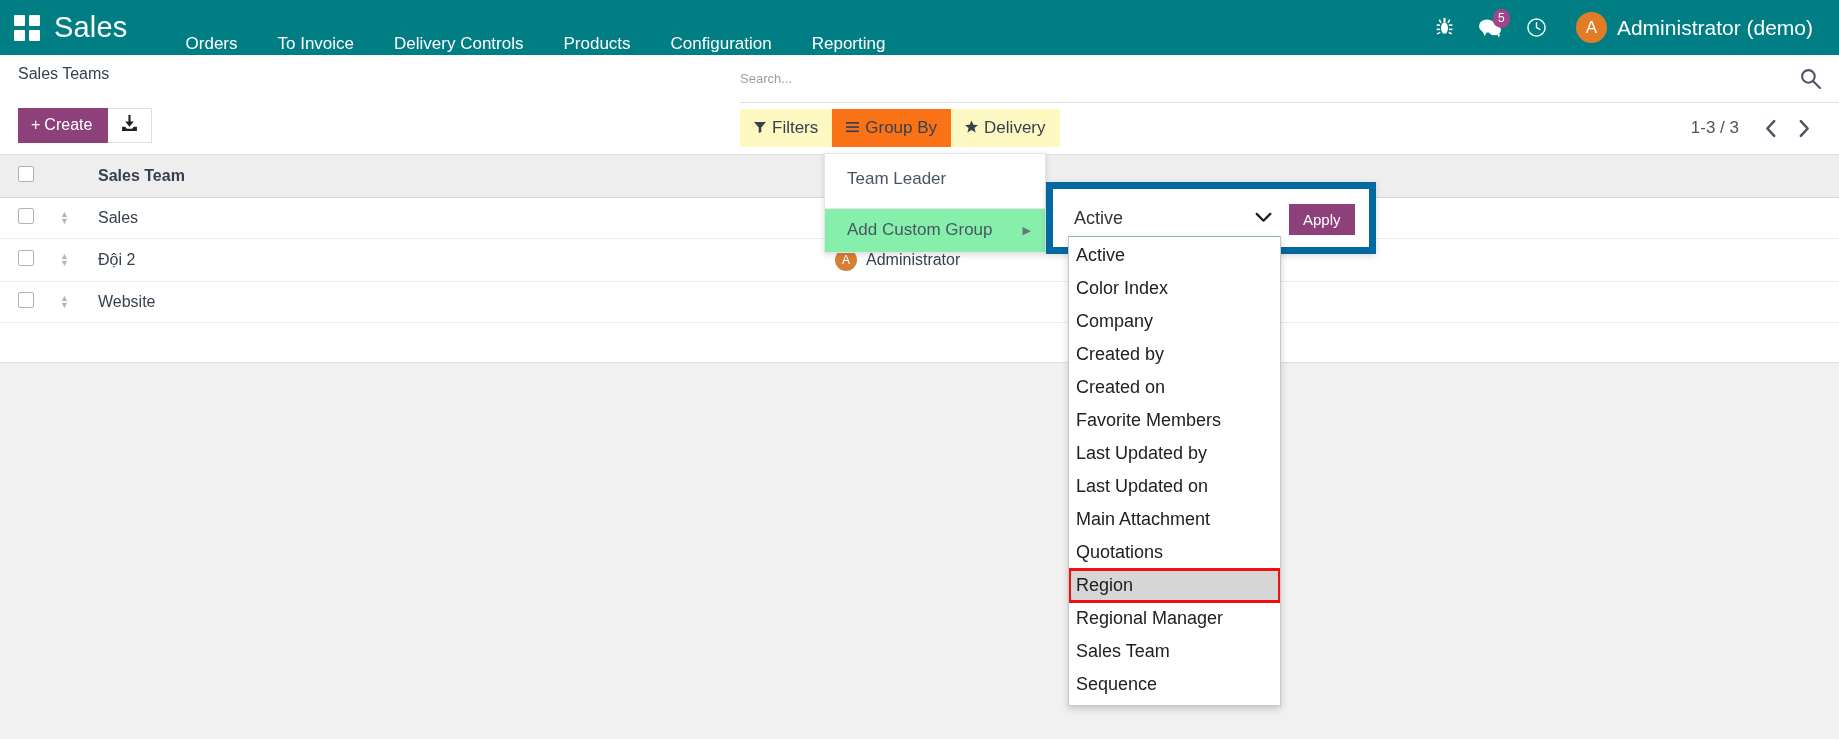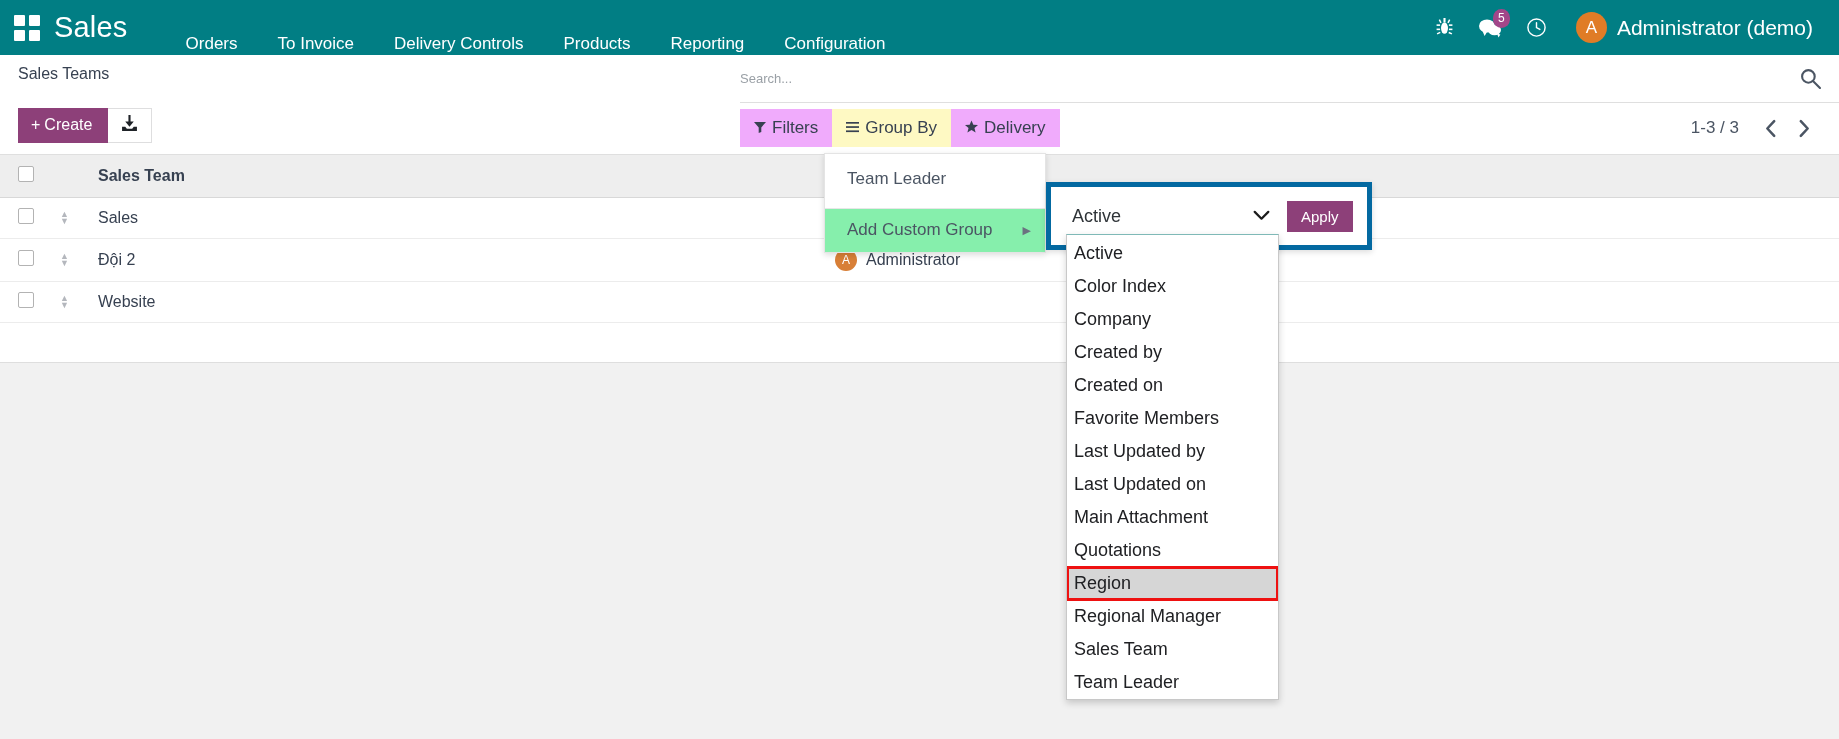--- a/index.html
+++ b/index.html
@@ -155,27 +155,27 @@
     display: flex;
     align-items: center;
     height: 50px;
     position: relative;
   }
   .fbtn {
     font-size: 17px;
     color: #374151;
     padding: 9px 14px;
     cursor: pointer;
-    background: #f0abfc;
+    background: #fef9c3;
     display: flex; align-items: center; gap: 6px;
     border: none;
     font-family: inherit;
     white-space: nowrap;
   }
-  .fbtn.active { background: #fef9c3; }
+  .fbtn.active { background: #f97316; }
   .pager {
     position: absolute;
     right: 18px; top: 50%;
     transform: translateY(-50%);
     display: flex; align-items: center; gap: 0px;
   }
   .pager-count { font-size: 17px; color: #4b5563; padding-right: 14px; }
   .pager-btn {
     width: 34px; height: 34px;
     display: flex; align-items: center; justify-content: center;
@@ -250,25 +250,25 @@
     padding-right: 14px;
   }
   .caret-right { font-size: 11px; color: #6b7280; margin-left: 12px; }
 
   
   .submenu {
     position: absolute;
     left: 306px;
     top: 79px;
     background: #fff;
-    border: 5px solid #0369a1;
+    border: 7px solid #0369a1;
     box-shadow: 0 2px 6px rgba(0,0,0,.14);
     padding: 12px 14px;
     display: flex;
-    align-items: center;
+    align-items: flex-end;
     gap: 10px;
     z-index: 61;
   }
   .sel-box {
     position: relative;
     width: 212px;
     height: 34px;
     border: 1px solid #fff;
     background: #fff;
     display: flex; align-items: center;
@@ -333,22 +333,22 @@
       <i></i>
       <i></i>
       <i></i>
   </div>
   <div class="brand">Sales</div>
   <div class="nav-items">
     <div class="nav-item">Orders</div>
     <div class="nav-item">To Invoice</div>
     <div class="nav-item">Delivery Controls</div>
     <div class="nav-item">Products</div>
+    <div class="nav-item">Configuration</div>
     <div class="nav-item">Reporting</div>
-    <div class="nav-item">Configuration</div>
   </div>
 
   <div class="nav-right">
     <div class="nav-ico">
       <svg width="17" height="19" viewBox="0 0 16 18" fill="#ffffff">
         <rect x="7" y="0" width="2" height="4"></rect>
         <rect x="3.2" y="1.4" width="1.4" height="3.4" transform="rotate(-28 3.9 3.1)"></rect>
         <rect x="11.4" y="1.4" width="1.4" height="3.4" transform="rotate(28 12.1 3.1)"></rect>
         <ellipse cx="8" cy="9.5" rx="3.3" ry="5.5"></ellipse>
         <rect x="0.5" y="6" width="3.3" height="1.5"></rect>
@@ -479,20 +479,21 @@
             <div class="opt">Created by</div>
             <div class="opt">Created on</div>
             <div class="opt">Favorite Members</div>
             <div class="opt">Last Updated by</div>
             <div class="opt">Last Updated on</div>
             <div class="opt">Main Attachment</div>
             <div class="opt">Quotations</div>
             <div class="opt selected">Region</div>
             <div class="opt">Regional Manager</div>
             <div class="opt">Sales Team</div>
+            <div class="opt">Sequence</div>
             <div class="opt">Team Leader</div>
           </div>
         </div>
         <button class="apply-btn">Apply</button>
       </div>
     </div>
   </div>
 </div>
 
 <div class="list-wrap">

